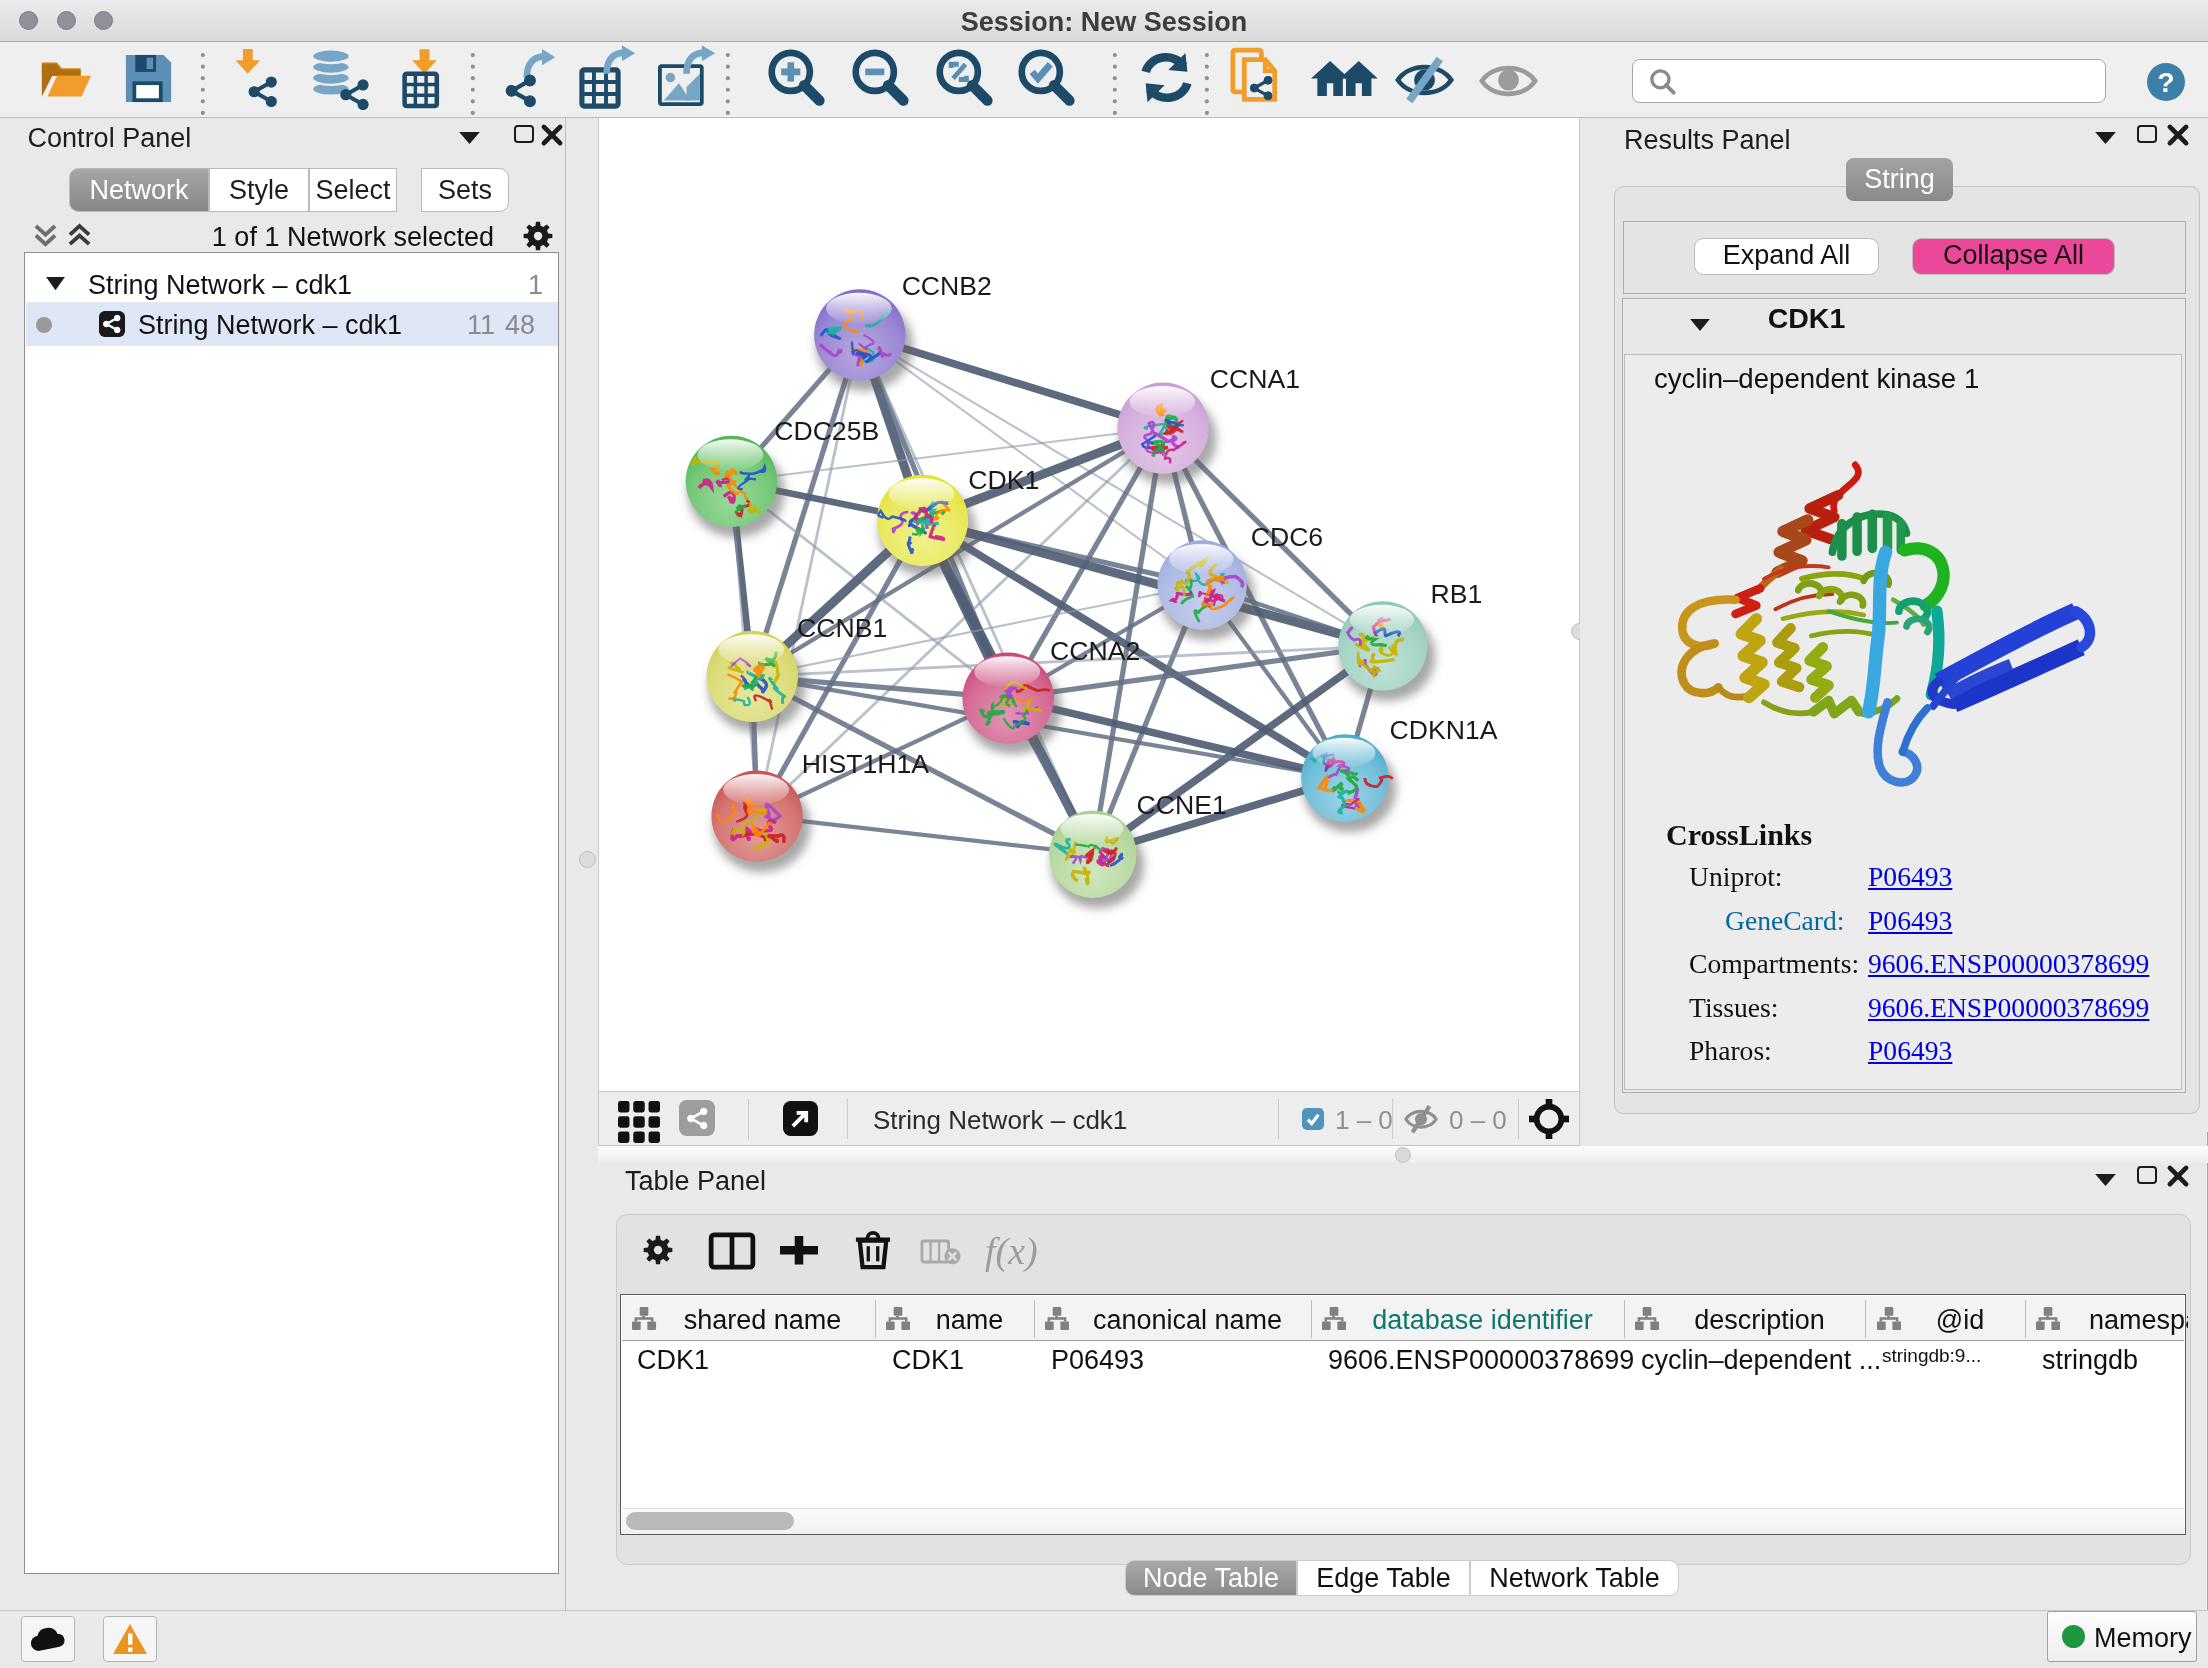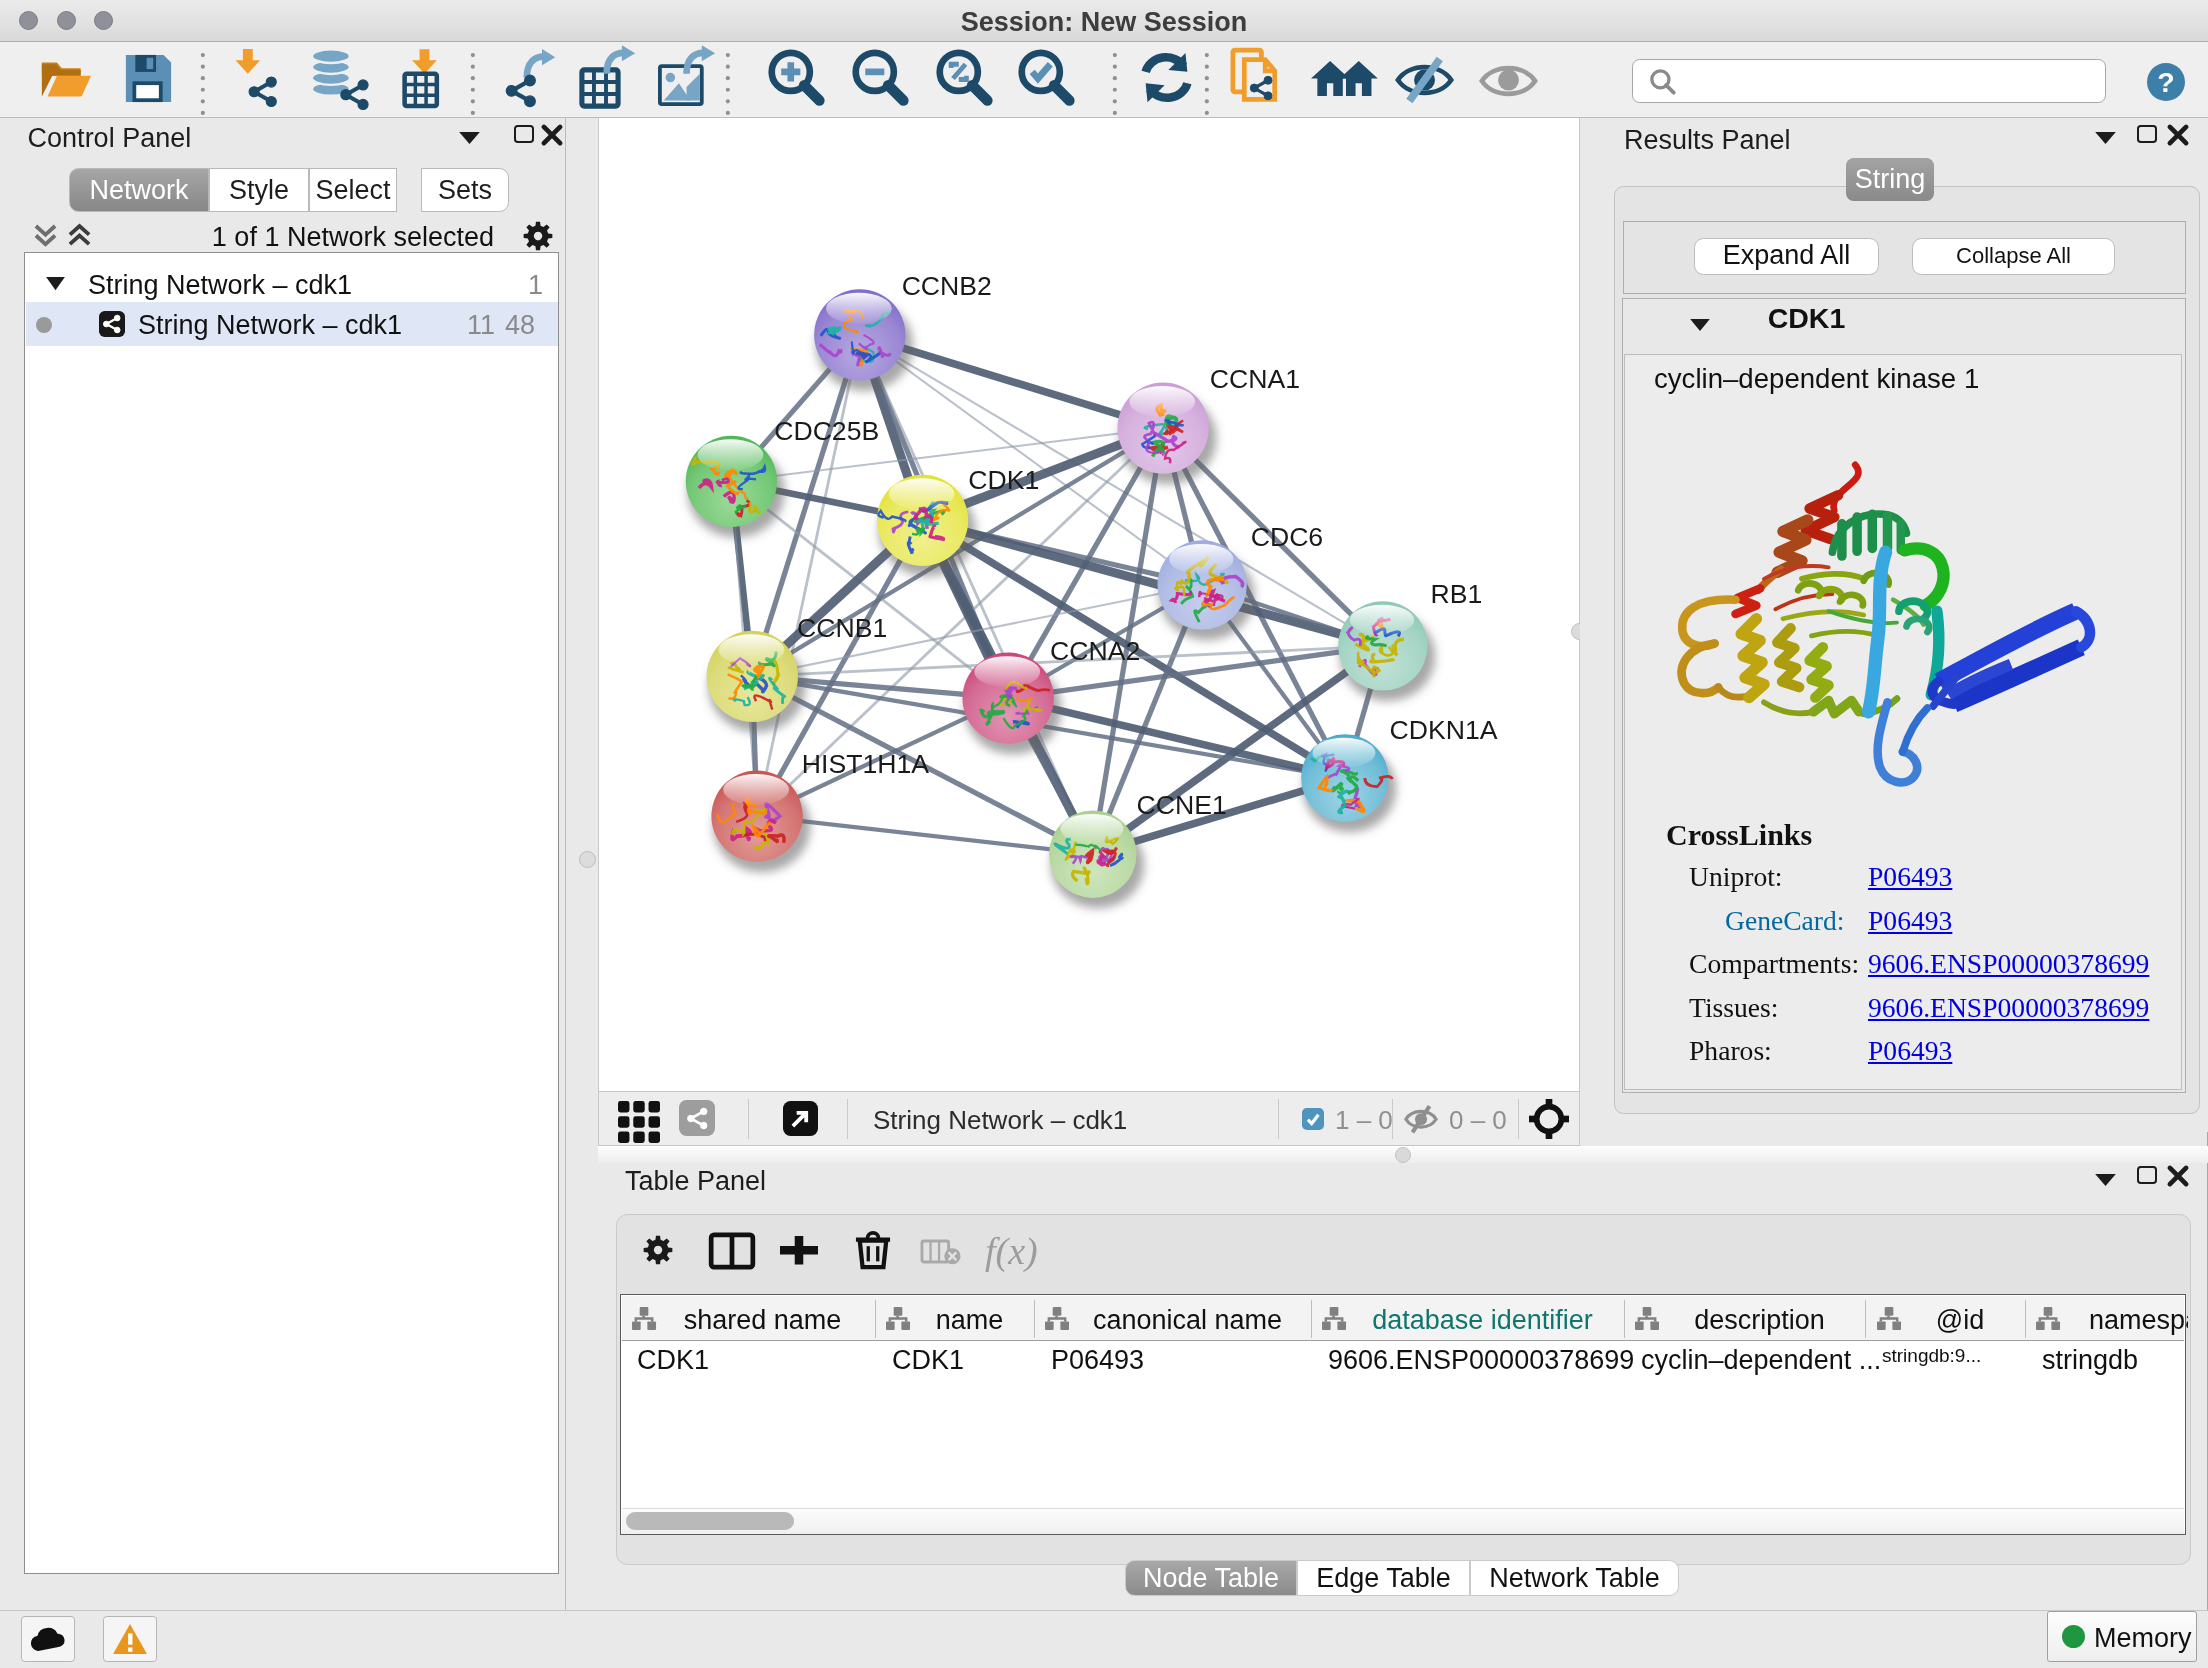--- a/index.html
+++ b/index.html
@@ -657,24 +657,24 @@
 <div class="abs" style="left:1580px;top:118px;width:629px;height:1014px;background:#e9e9e9;"></div>
 <div class="txt" style="left:1624px;top:125px;font-size:27px;color:#1d1d1d;">Results Panel</div>
 <svg class="abs" style="left:2095px;top:130px;" width="21" height="15" viewBox="0 0 22 16">
     <path d="M0,2 L22,2 L11,15 z" fill="#1c1c1c"></path>
   </svg>
 <div class="abs" style="left:2137px;top:125px;width:20px;height:18px;border:2.9px solid #1c1c1c;border-radius:3.8px;box-sizing:border-box;"></div>
 <svg class="abs" style="left:2168px;top:125px;" width="20" height="20" viewBox="0 0 21 21">
     <path d="M2,2 L19,19 M19,2 L2,19" stroke="#1c1c1c" stroke-width="5" stroke-linecap="round"></path>
   </svg>
 <div class="abs" style="left:1614px;top:186px;width:586px;height:928px;background:#e4e4e4;border:1px solid #c2c2c2;border-radius:9.5px;box-sizing:border-box;"></div>
-<div class="abs" style="left:1846px;top:158px;width:88px;height:43px;background:linear-gradient(#a3a3a3,#8a8a8a);border-radius:7.6px;color:#fff;font-size:27px;text-align:center;line-height:43px;">String</div>
+<div class="abs" style="left:1846px;top:158px;width:107px;height:43px;background:linear-gradient(#a3a3a3,#8a8a8a);border-radius:7.6px;color:#fff;font-size:27px;text-align:center;line-height:43px;">String</div>
 <div class="abs" style="left:1623px;top:221px;width:563px;height:73px;border:1px solid #aeaeae;box-sizing:border-box;"></div>
 <div class="abs" style="left:1694px;top:238px;width:185px;height:37px;background:#fff;border:1.9px solid #bdbdbd;border-radius:9.5px;box-sizing:border-box;font-size:27px;color:#111;text-align:center;line-height:33px;">Expand All</div>
-<div class="abs" style="left:1912px;top:238px;width:203px;height:37px;background:#ffffff;border:1.9px solid #bdbdbd;border-radius:9.5px;box-sizing:border-box;font-size:22px;color:#111;text-align:center;line-height:33px;">Collapse All</div>
+<div class="abs" style="left:1912px;top:238px;width:203px;height:37px;background:#ec4899;border:1.9px solid #bdbdbd;border-radius:9.5px;box-sizing:border-box;font-size:27px;color:#111;text-align:center;line-height:33px;">Collapse All</div>
 <div class="abs" style="left:1622px;top:298px;width:564px;height:795px;border:1px solid #aeaeae;box-sizing:border-box;background:#e8e8e8;"></div>
 <svg class="abs" style="left:1690px;top:317px;" width="20" height="15" viewBox="0 0 21 16">
     <path d="M0,2 L21,2 L10.5,15 z" fill="#1c1c1c"></path>
   </svg>
 <div class="txt" style="left:1702px;top:302px;width:209px;text-align:center;font-size:28.5px;font-weight:700;color:#111;">CDK1</div>
 <div class="abs" style="left:1624px;top:354px;width:558px;height:736px;background:#ececec;border:1px solid #bdbdbd;box-sizing:border-box;"></div>
 <div class="txt" style="left:1654px;top:363px;font-size:27.6px;color:#111;">cyclin–dependent kinase 1</div>
 <svg class="abs" style="left:1669px;top:457px;" width="418" height="333" viewBox="0 0 440 350">
     <path d="M196,8 C206,20 192,26 180,38 C174,44 172,50 174,56" fill="none" stroke="#cc1a10" stroke-width="7" stroke-linecap="round" stroke-linejoin="round"></path>
     <path d="M178,40 l-30,14 l26,9 l-30,14 l26,9" fill="none" stroke="#b8200e" stroke-width="11" stroke-linecap="round" stroke-linejoin="round"></path>

